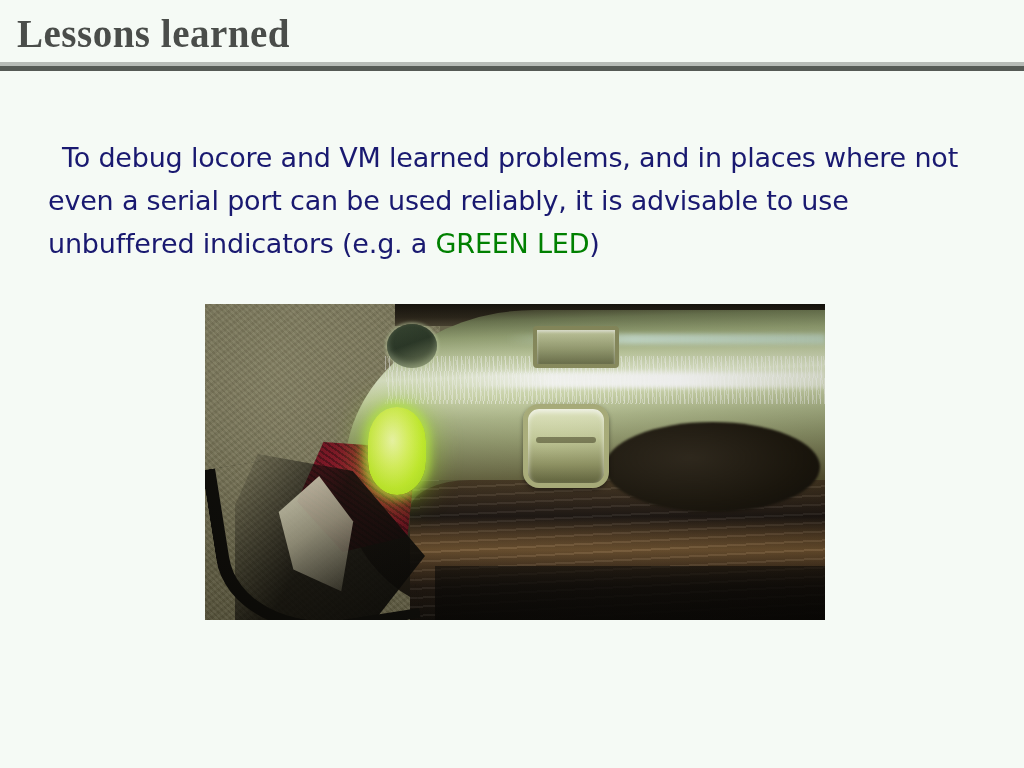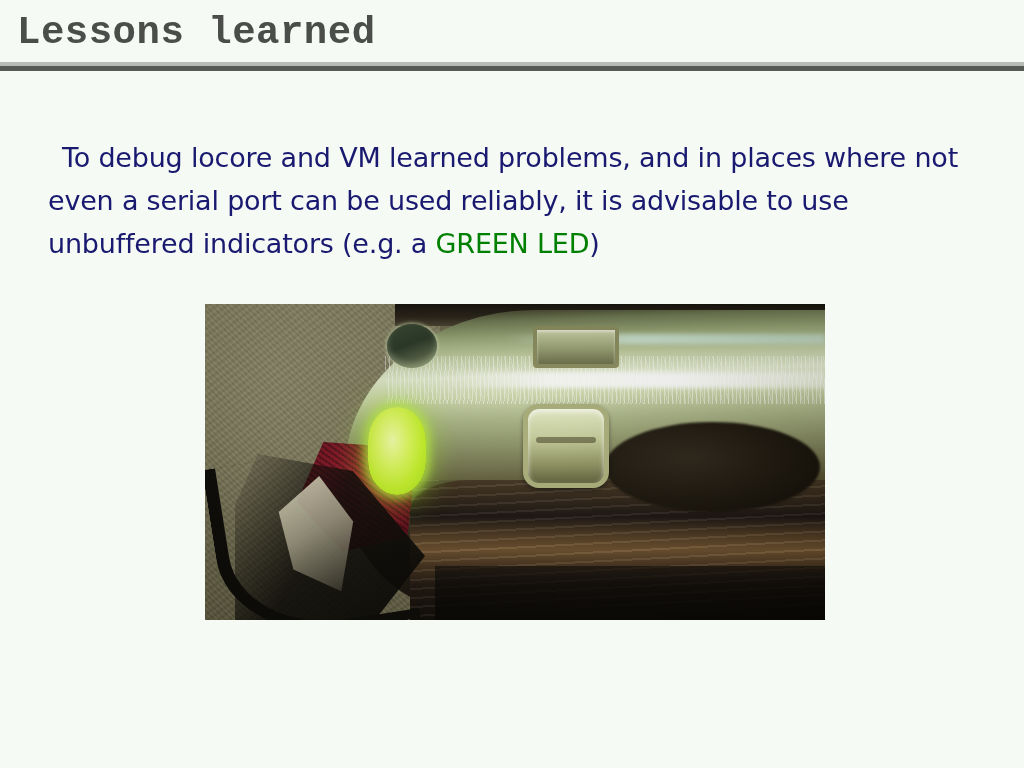--- a/index.html
+++ b/index.html
@@ -13,21 +13,21 @@
     font-family: "DejaVu Sans", sans-serif;
     overflow: hidden;
     position: relative;
   }
 
   
   #slide-title {
     position: absolute;
     left: 17px;
     top: 11px;
-    font-family: Liberation Mono, monospace;
+    font-family: Liberation Serif, serif;
     font-size: 39px;
     font-weight: bold;
     color: #4a4d4a;
     letter-spacing: 0.5px;
     white-space: nowrap;
   }
 
   
   #title-rule {
     position: absolute;

